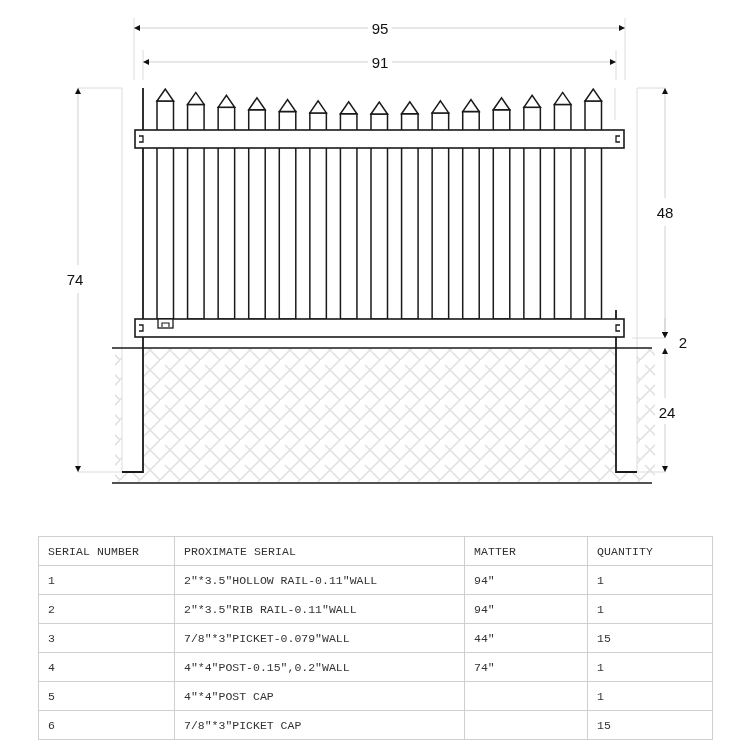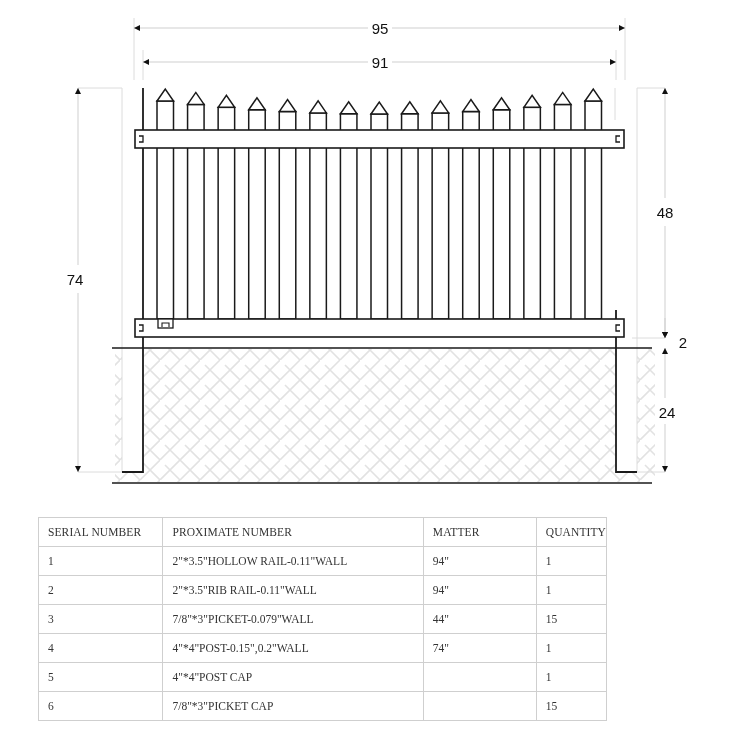--- a/index.html
+++ b/index.html
@@ -1,21 +1,21 @@
 <!DOCTYPE html>
 <html><head>
 <meta charset="utf-8">
 <style>
   html, body { margin: 0; padding: 0; background: #ffffff; }
   body { width: 730px; height: 753px; position: relative; overflow: hidden;
          font-family: "Liberation Sans", "DejaVu Sans", sans-serif; color: #222; }
   #drawing { position: absolute; left: 0; top: 0; }
   .dim-label { font-family: "Liberation Sans", sans-serif; font-size: 15px; fill: #111; }
-  table.bom { position: absolute; left: 38px; top: 517px; border-collapse: collapse;
-              width: 569px; font-family: Liberation Serif, serif; font-size: 11.5px; color: #333; }
+  table.bom { position: absolute; left: 38px; top: 536px; border-collapse: collapse;
+              width: 675px; font-family: Liberation Mono, monospace; font-size: 11.5px; color: #333; }
   table.bom th, table.bom td { border: 1px solid #cfcfcf; height: 28px; padding: 0 0 0 9px;
                                text-align: left; font-weight: normal; vertical-align: middle; }
   table.bom td.c0, table.bom th.c0 { width: 126px; }
   table.bom td.c1, table.bom th.c1 { width: 280px; }
   table.bom td.c2, table.bom th.c2 { width: 113px; }
   table.bom th { letter-spacing: 0.1px; }
 </style>
 </head>
 <body>
 
@@ -121,21 +121,21 @@
   </g>
 
   <line x1="112" y1="348" x2="652" y2="348" stroke="#1a1a1a" stroke-width="1.6"></line>
   <line x1="112" y1="483" x2="652" y2="483" stroke="#1a1a1a" stroke-width="1.6"></line>
 </svg>
 
 <table class="bom">
   <thead>
     <tr>
       <th class="c0">SERIAL NUMBER</th>
-      <th class="c1">PROXIMATE NUMBER</th>
+      <th class="c1">PROXIMATE SERIAL</th>
       <th class="c2">MATTER</th>
       <th>QUANTITY</th>
     </tr>
   </thead>
   <tbody>
     <tr>
       <td class="c0">1</td>
       <td class="c1">2"*3.5"HOLLOW RAIL-0.11"WALL</td>
       <td class="c2">94"</td>
       <td>1</td>

